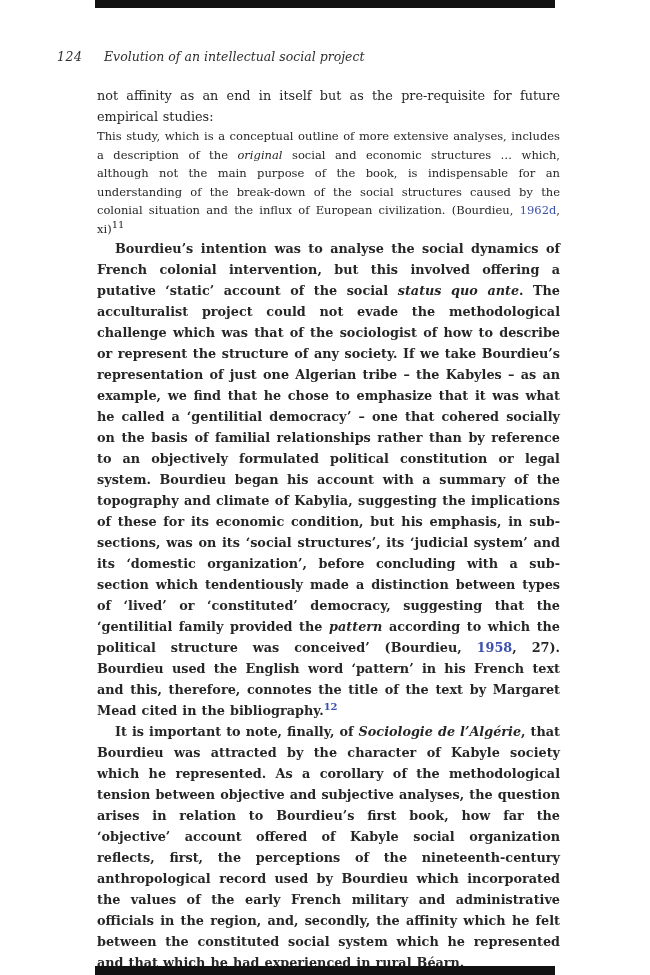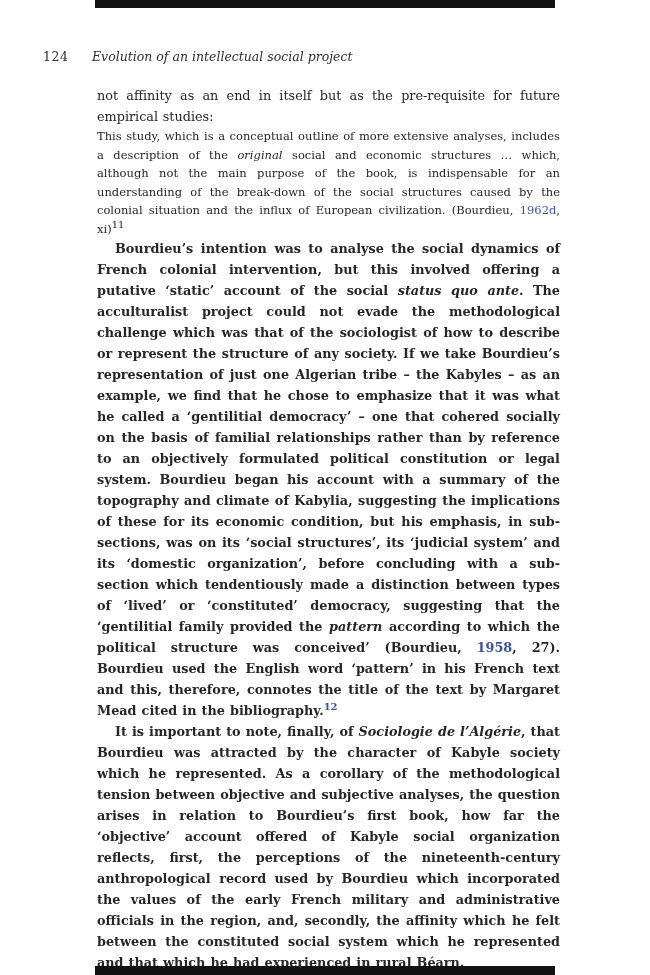--- a/index.html
+++ b/index.html
@@ -15,22 +15,22 @@
     position: absolute; left: 95px; width: 460px;
     background: #121212;
   }
   .edge-top { top: 0; height: 8px; }
   .edge-bottom { bottom: 0; height: 9px; }
 
   .page-header {
     position: absolute; top: 49px; left: 0; width: 650px;
     font-size: 12.5px; color: #2e2e2e;
   }
-  .page-number { position: absolute; left: 43px; top: 0; letter-spacing: 0.5px; }
-  .running-head { position: absolute; left: 92px; top: 0; font-style: italic; }
+  .page-number { position: absolute; left: 57px; top: 0; letter-spacing: 0.5px; font-style: italic; }
+  .running-head { position: absolute; left: 104px; top: 0; font-style: italic; }
 
   .main-column {
     position: absolute; top: 85px; left: 97px; width: 463px;
     font-size: 12.8px; line-height: 21px;
     text-align: justify; word-spacing: 0.6px;
   }
   .main-column p { margin: 0; }
 
   .intro-para { margin-bottom: 0; }
 

